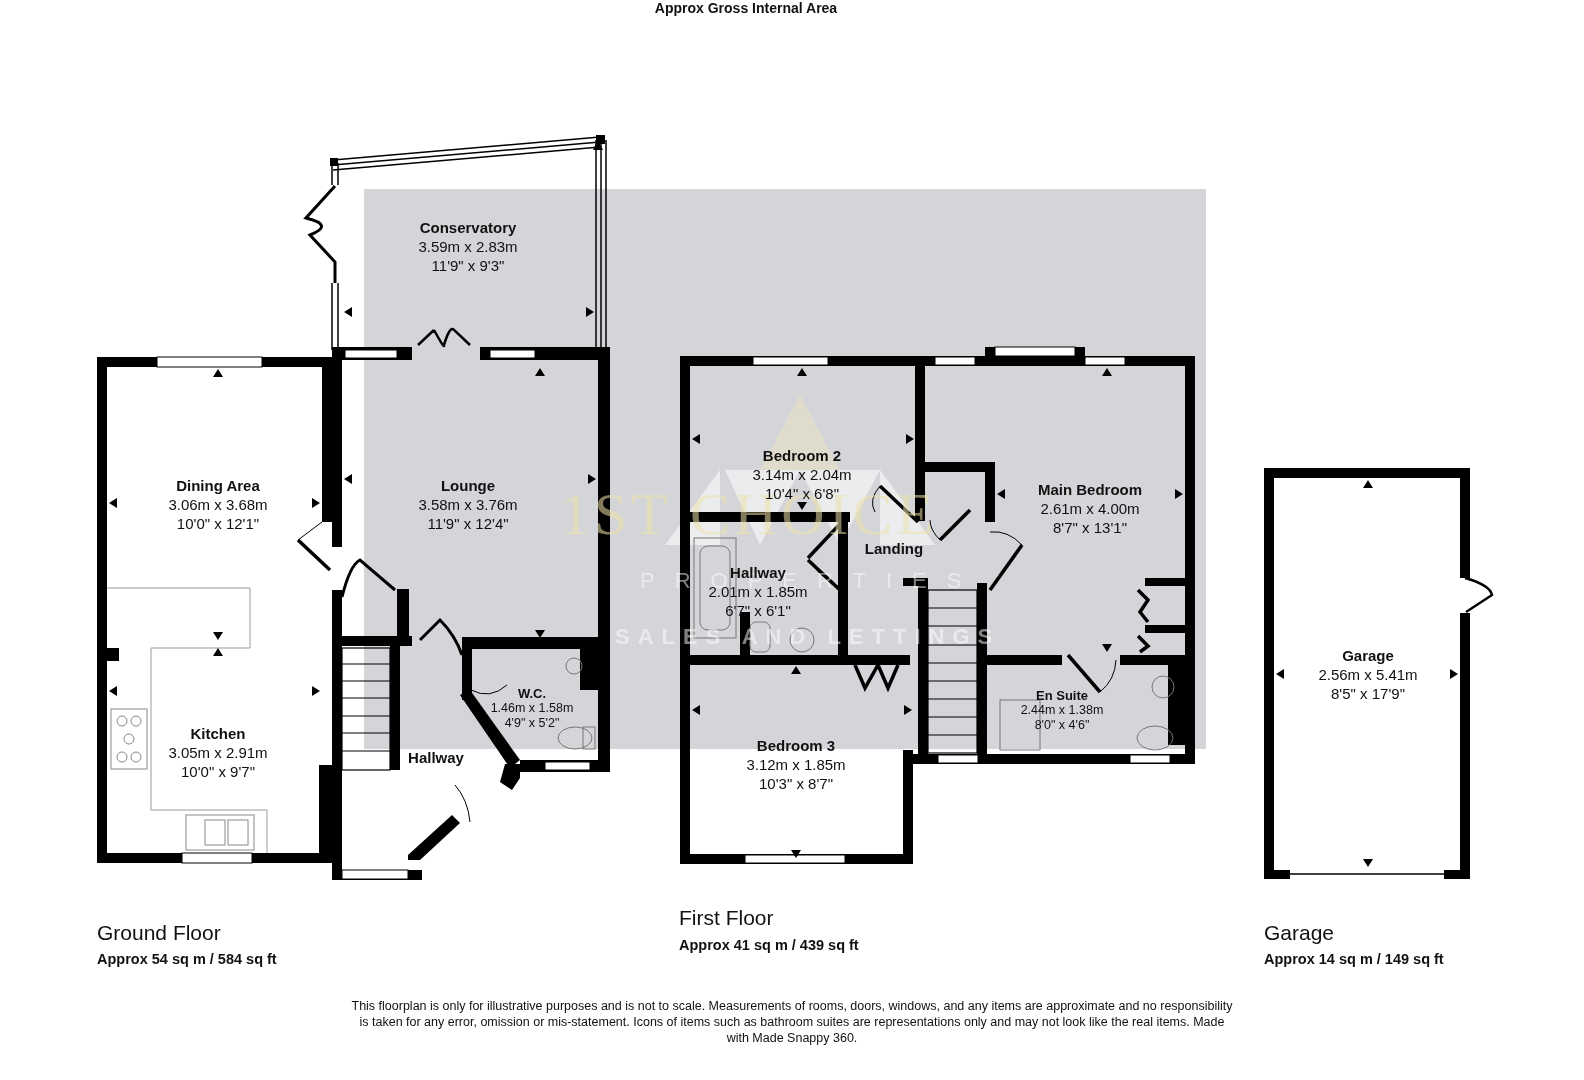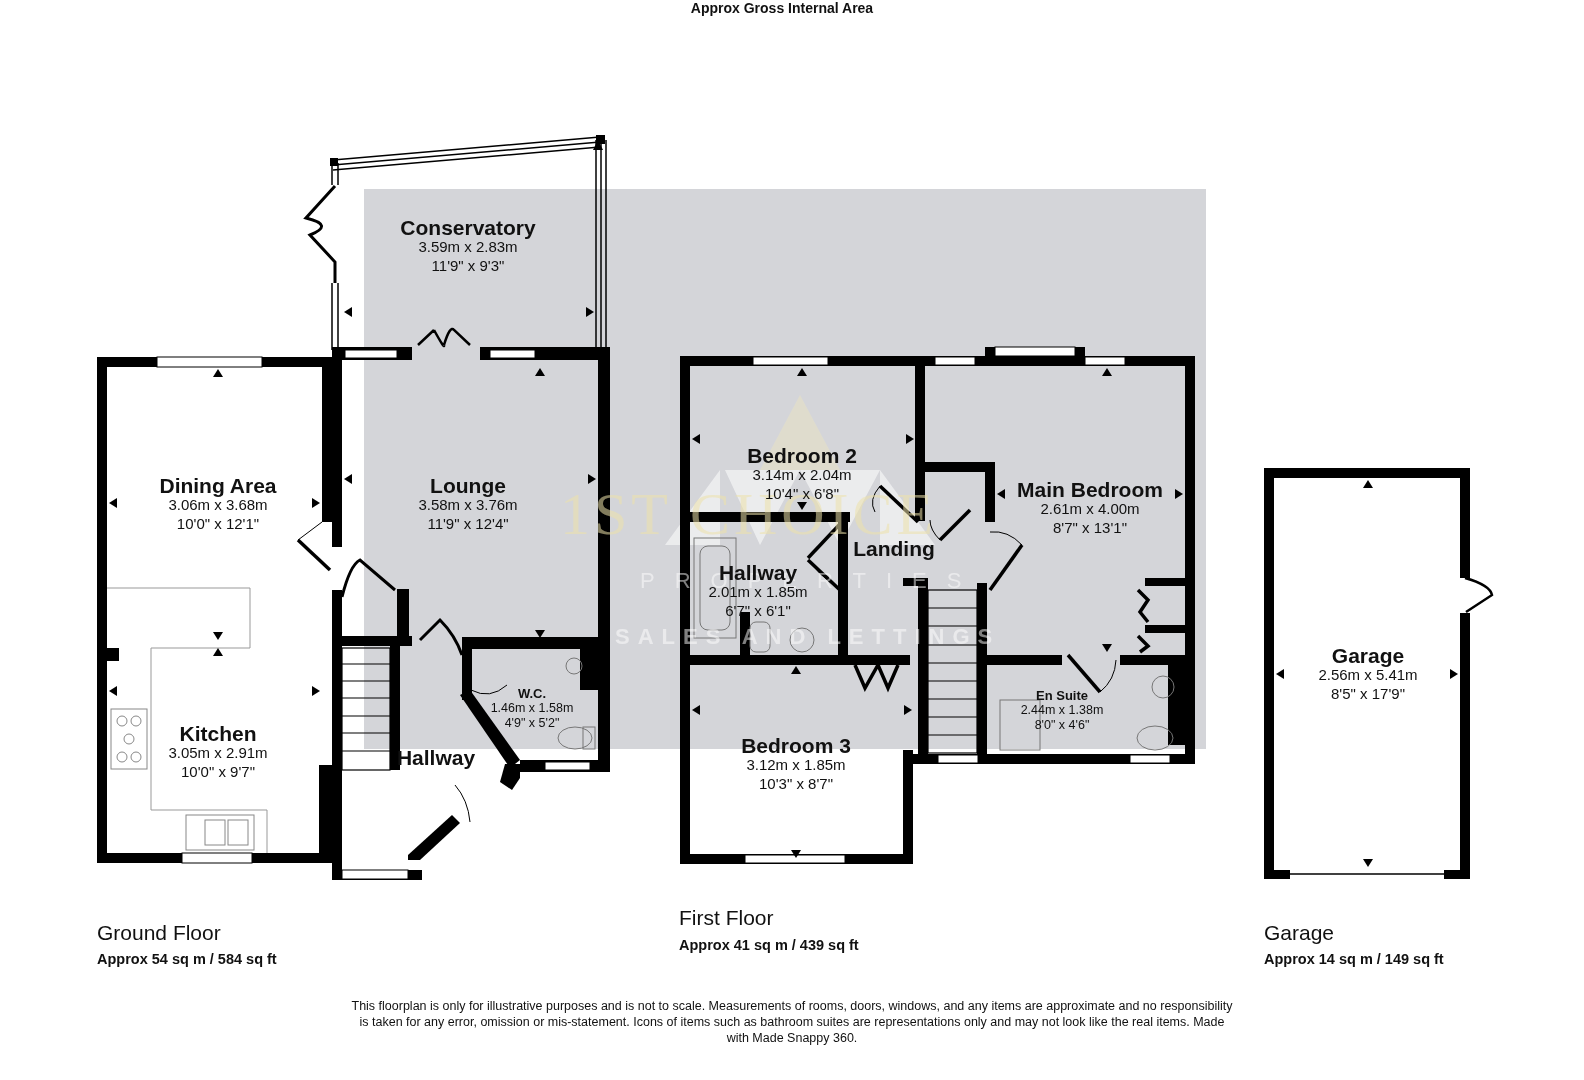--- a/index.html
+++ b/index.html
@@ -1,20 +1,20 @@
 <!DOCTYPE html>
 <html><head>
 <meta charset="utf-8">
 <style>
   html, body { margin: 0; padding: 0; background: #ffffff; }
   body { width: 1584px; height: 1080px; position: relative; overflow: hidden; font-family: "Liberation Sans", sans-serif; color: #111; }
-  .hdr { left: 0; width: 1492px; top: 44px; text-align: center; font-weight: bold; font-size: 14px; line-height: 17px; margin-left: 36px; }
+  .hdr { left: 0; width: 1492px; top: 44px; text-align: center; font-weight: bold; font-size: 14px; line-height: 17px; }
   svg#plan { position: absolute; left: 0; top: 0; }
   .room-label { position: absolute; text-align: center; transform: translateX(-50%); white-space: nowrap; }
-  .room-label .nm { font-weight: bold; font-size: 21px; line-height: 19px; }
+  .room-label .nm { font-weight: bold; font-size: 15px; line-height: 19px; }
   .room-label .dm { font-size: 15px; line-height: 19px; }
   .room-label.sm .nm { font-size: 13px; line-height: 15px; }
   .room-label.sm .dm { font-size: 12.5px; line-height: 15px; }
   .floor-title { position: absolute; font-size: 21px; line-height: 24px; }
   .floor-area { position: absolute; font-size: 14.5px; font-weight: bold; line-height: 18px; }
   .disclaimer { position: absolute; left: 350px; width: 884px; top: 998px; text-align: center; font-size: 12.5px; line-height: 16px; }
   .watermark { position: absolute; left: 560px; top: 480px; font-family: "Liberation Serif", serif; font-size: 60px; color: rgba(236,226,170,0.55); letter-spacing: 4px; pointer-events: none; }
   .wm2 { position: absolute; left: 640px; top: 568px; font-size: 22px; letter-spacing: 20px; color: rgba(255,255,255,0.5); pointer-events: none; }
   .wm3 { position: absolute; left: 615px; top: 624px; font-size: 22px; letter-spacing: 8px; color: rgba(255,255,255,0.5); font-weight: bold; pointer-events: none; }
 </style>

